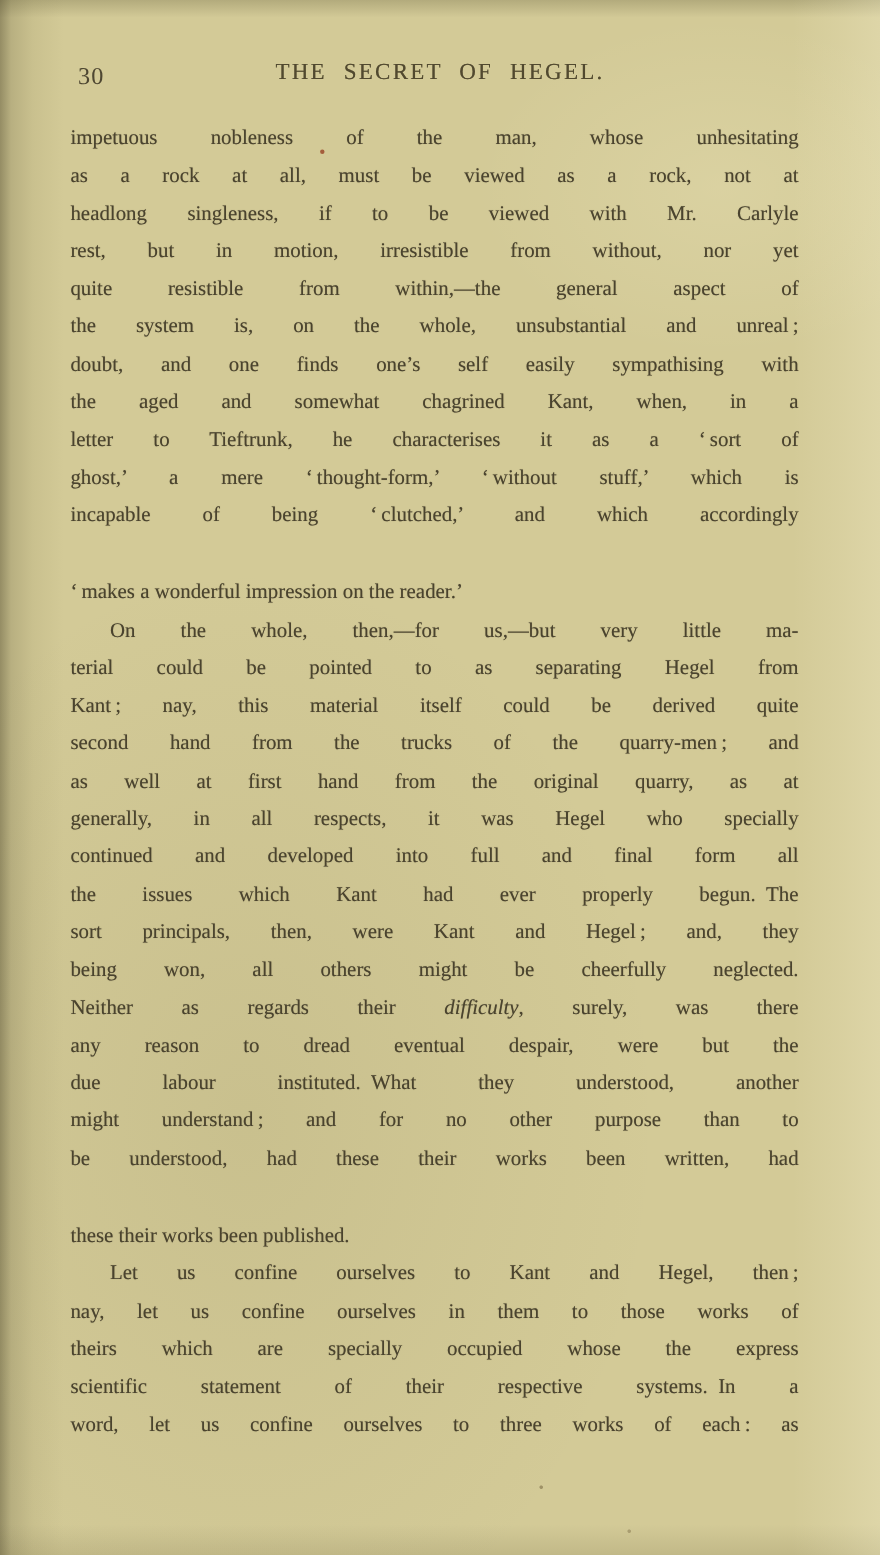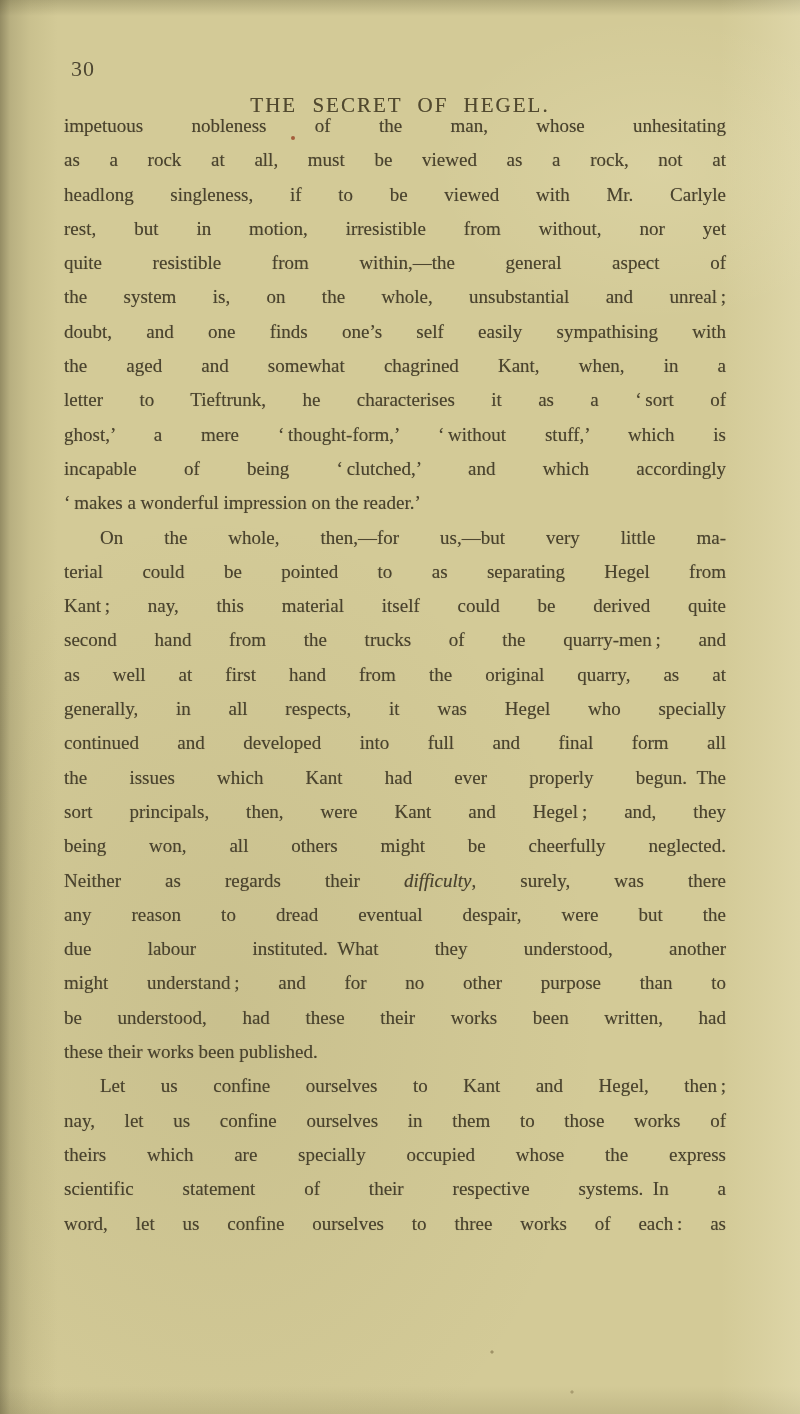--- a/index.html
+++ b/index.html
@@ -36,38 +36,37 @@
     letter-spacing: 1px;
     color: #4e4732;
   }
   .running-title {
     text-align: center;
     font-size: 21px;
     letter-spacing: 2px;
     word-spacing: 8px;
     color: #51492f;
     text-shadow: 0 0 0.6px rgba(81,73,47,0.55);
-    margin-top: 40px;
   }
   .body-text {
     position: absolute;
     top: 109px;
     left: 64px;
     width: 662px;
     font-size: 19px;
     text-shadow: 0 0 0.7px rgba(74,67,46,0.5);
   }
   .line {
     height: 34.3px;
     line-height: 34.3px;
     text-align: justify;
     text-align-last: justify;
     white-space: normal;
   }
-  .line.ragged { text-align-last: left; }
+  .line.ragged { text-align-last: left; margin-top: 36px; }
   .line.indent { text-indent: 36px; }
   .it { font-style: italic; }
   .ink-speck {
     position: absolute;
     left: 291px;
     top: 136px;
     width: 4px;
     height: 4px;
     border-radius: 50%;
     background: #9b4a2a;

